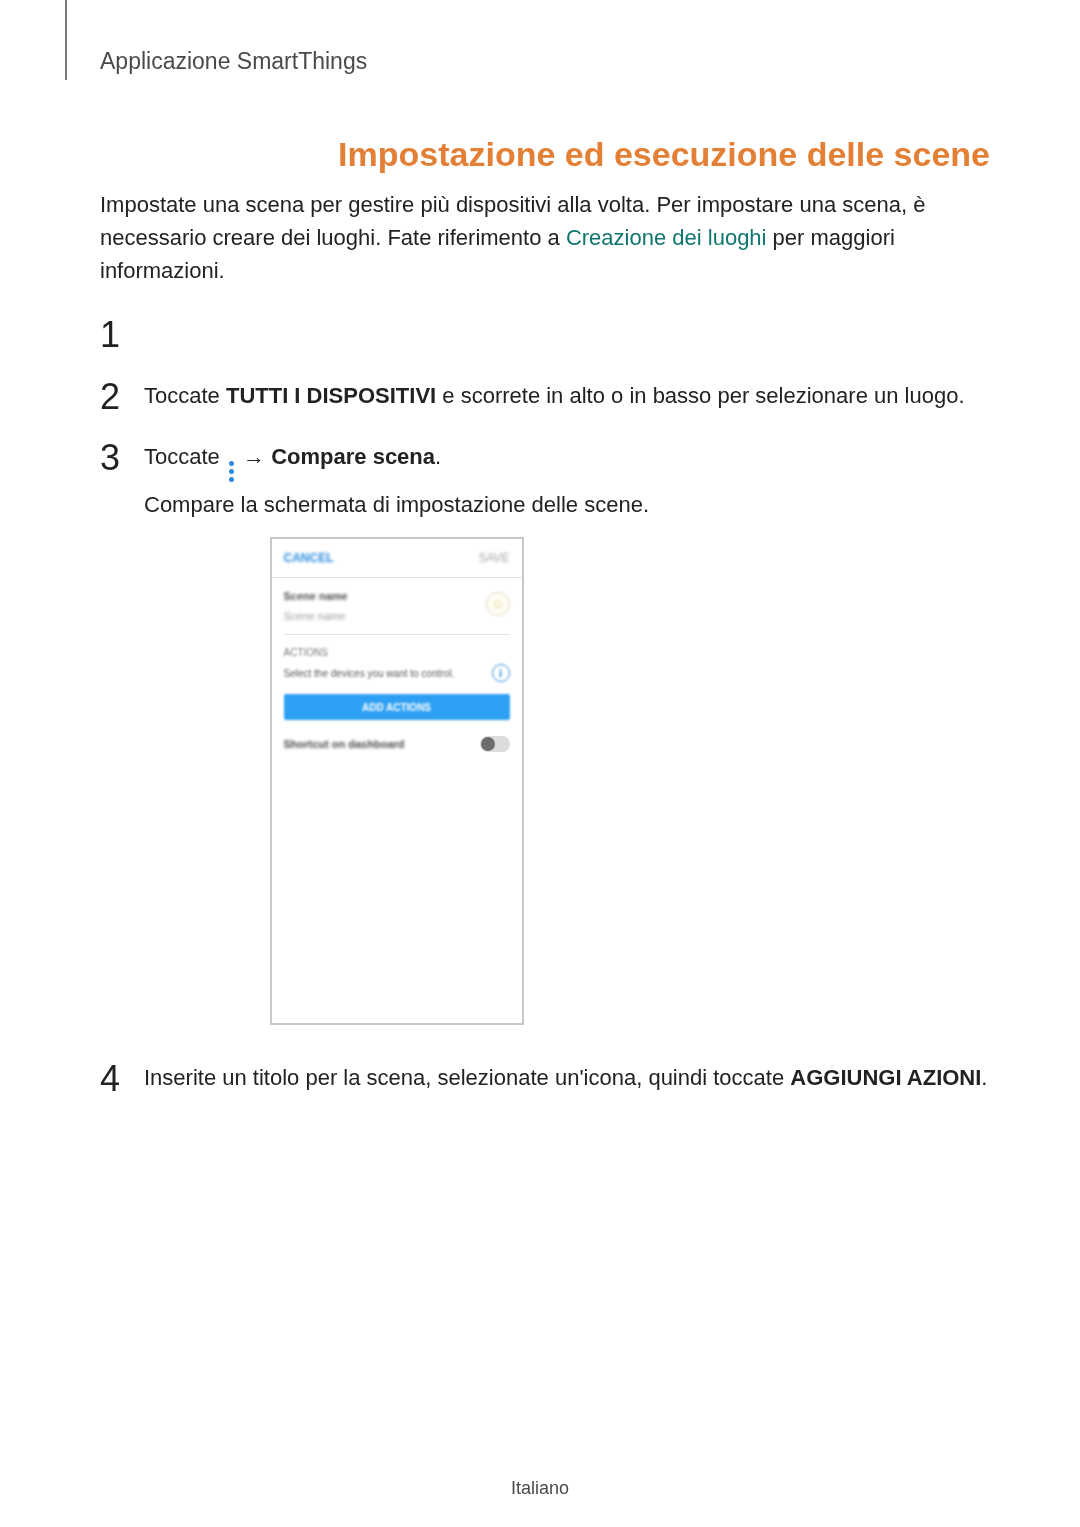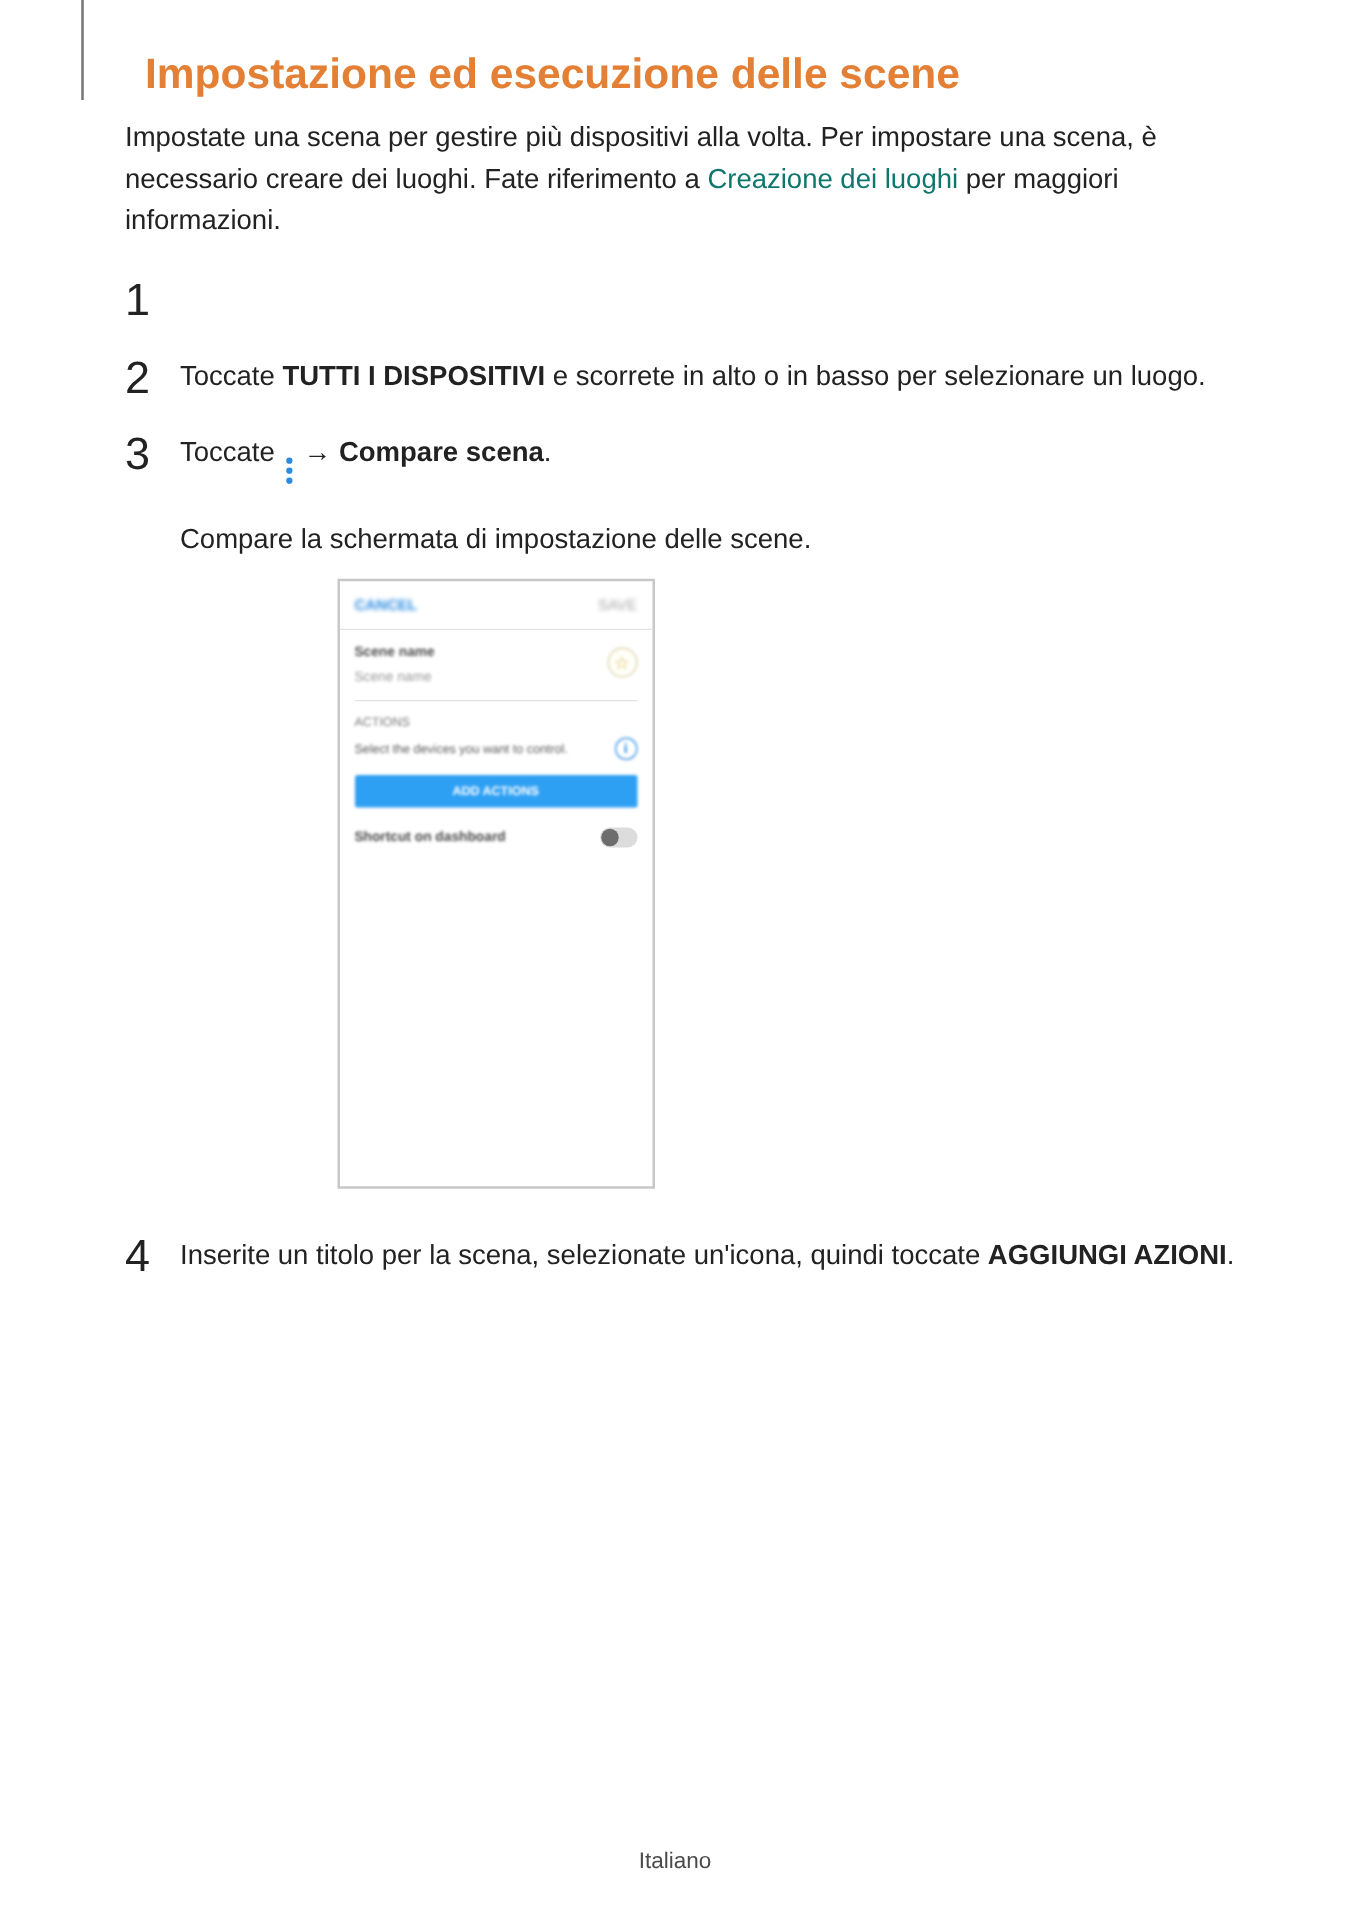--- a/index.html
+++ b/index.html
@@ -28,20 +28,21 @@
     font-size: 23px;
     color: #4a4a4a;
     margin-bottom: 60px;
     margin-top: 8px;
   }
   .h2-orange {
     font-size: 34px;
     font-weight: 700;
     color: #e38035;
     margin: 0 0 14px 16px;
+    text-align: right;
   }
   .para {
     font-size: 22px;
     line-height: 1.5;
     color: #222;
     margin: 0 0 28px 0;
   }
   .link {
     color: #0f766e;
   }
@@ -66,21 +67,21 @@
   .step-body {
     font-size: 22px;
     line-height: 1.5;
     color: #222;
     padding-top: 2px;
   }
   .step-body .bold {
     font-weight: 700;
   }
   .step-sub {
-    margin-top: 27px;
+    margin-top: 6px;
     font-size: 22px;
     line-height: 1.5;
   }
   .kebab-icon {
     display: inline-flex;
     flex-direction: column;
     gap: 3px;
     vertical-align: -2px;
     margin: 0 3px;
   }
@@ -245,20 +246,21 @@
     background: #dcdcdc;
     z-index: -1;
   }
 </style>
 </head>
 <body>
 
 <div class="page">
   <div class="left-rule"></div>
 
+  <div class="running-head">Applicazione SmartThings</div>
 
   <h2 class="h2-orange">Impostazione ed esecuzione delle scene</h2>
 
   <p class="para">
     <span>Impostate una scena per gestire più dispositivi alla volta. Per impostare una scena, è necessario creare dei luoghi. Fate riferimento a </span><span class="link">Creazione dei luoghi</span><span> per maggiori informazioni.</span>
   </p>
 
   <ol class="steps">
 
     <li class="step">

